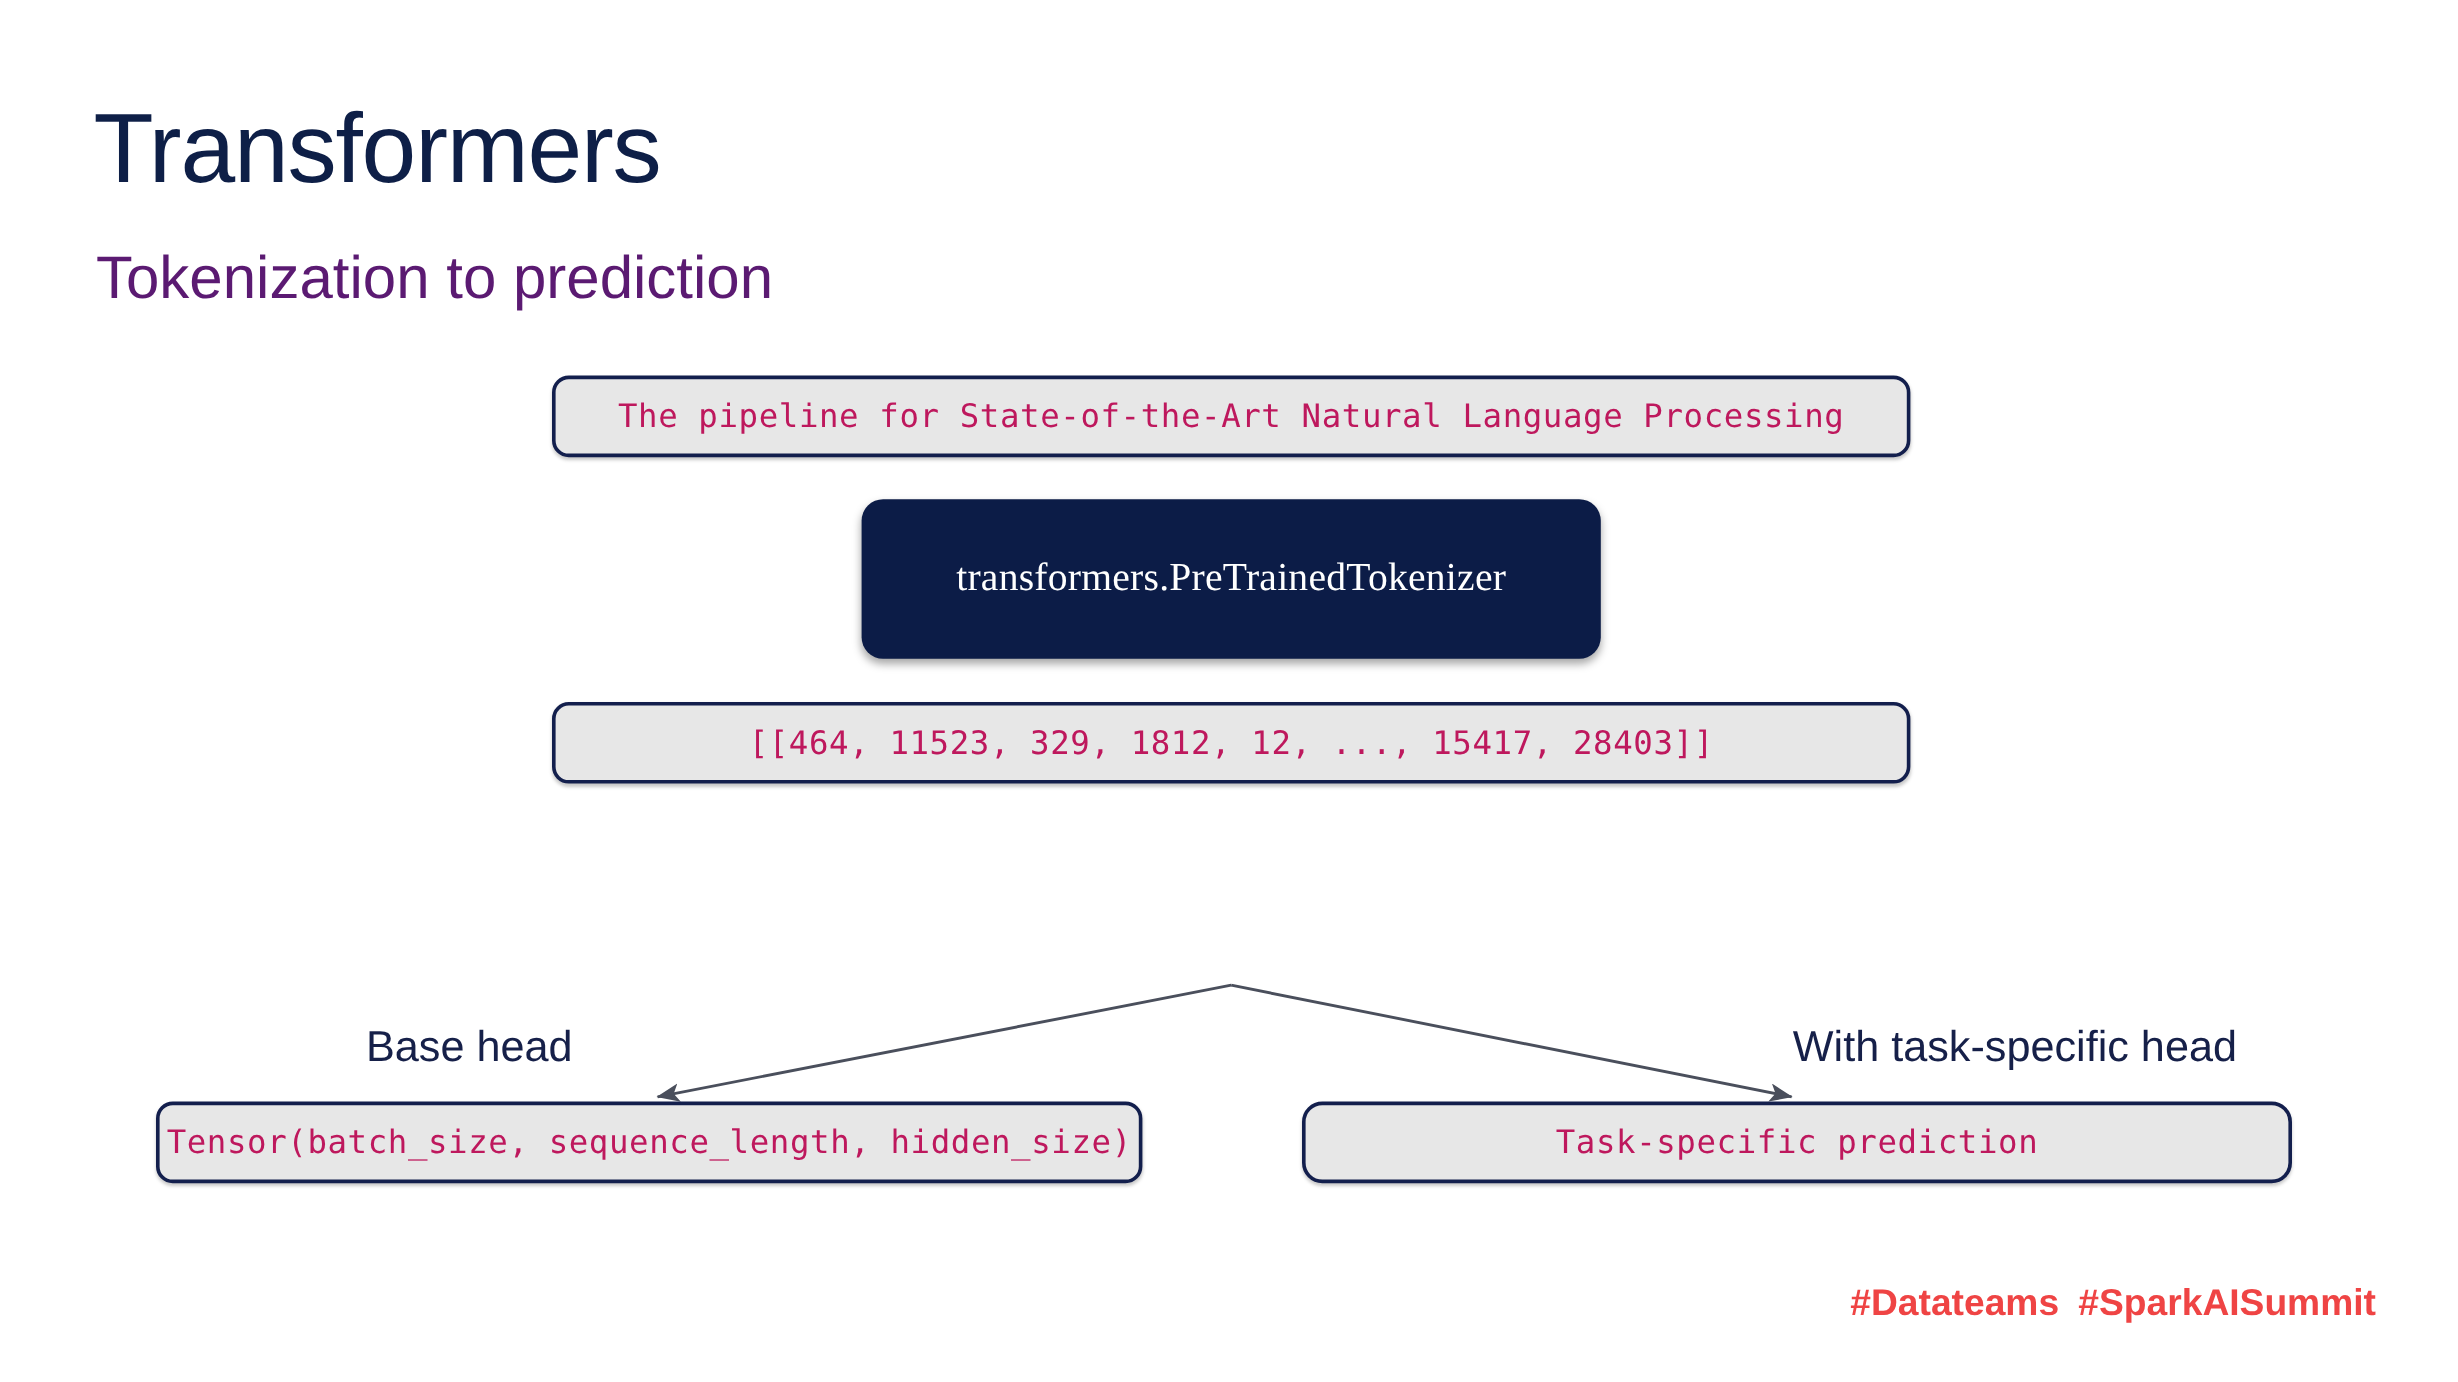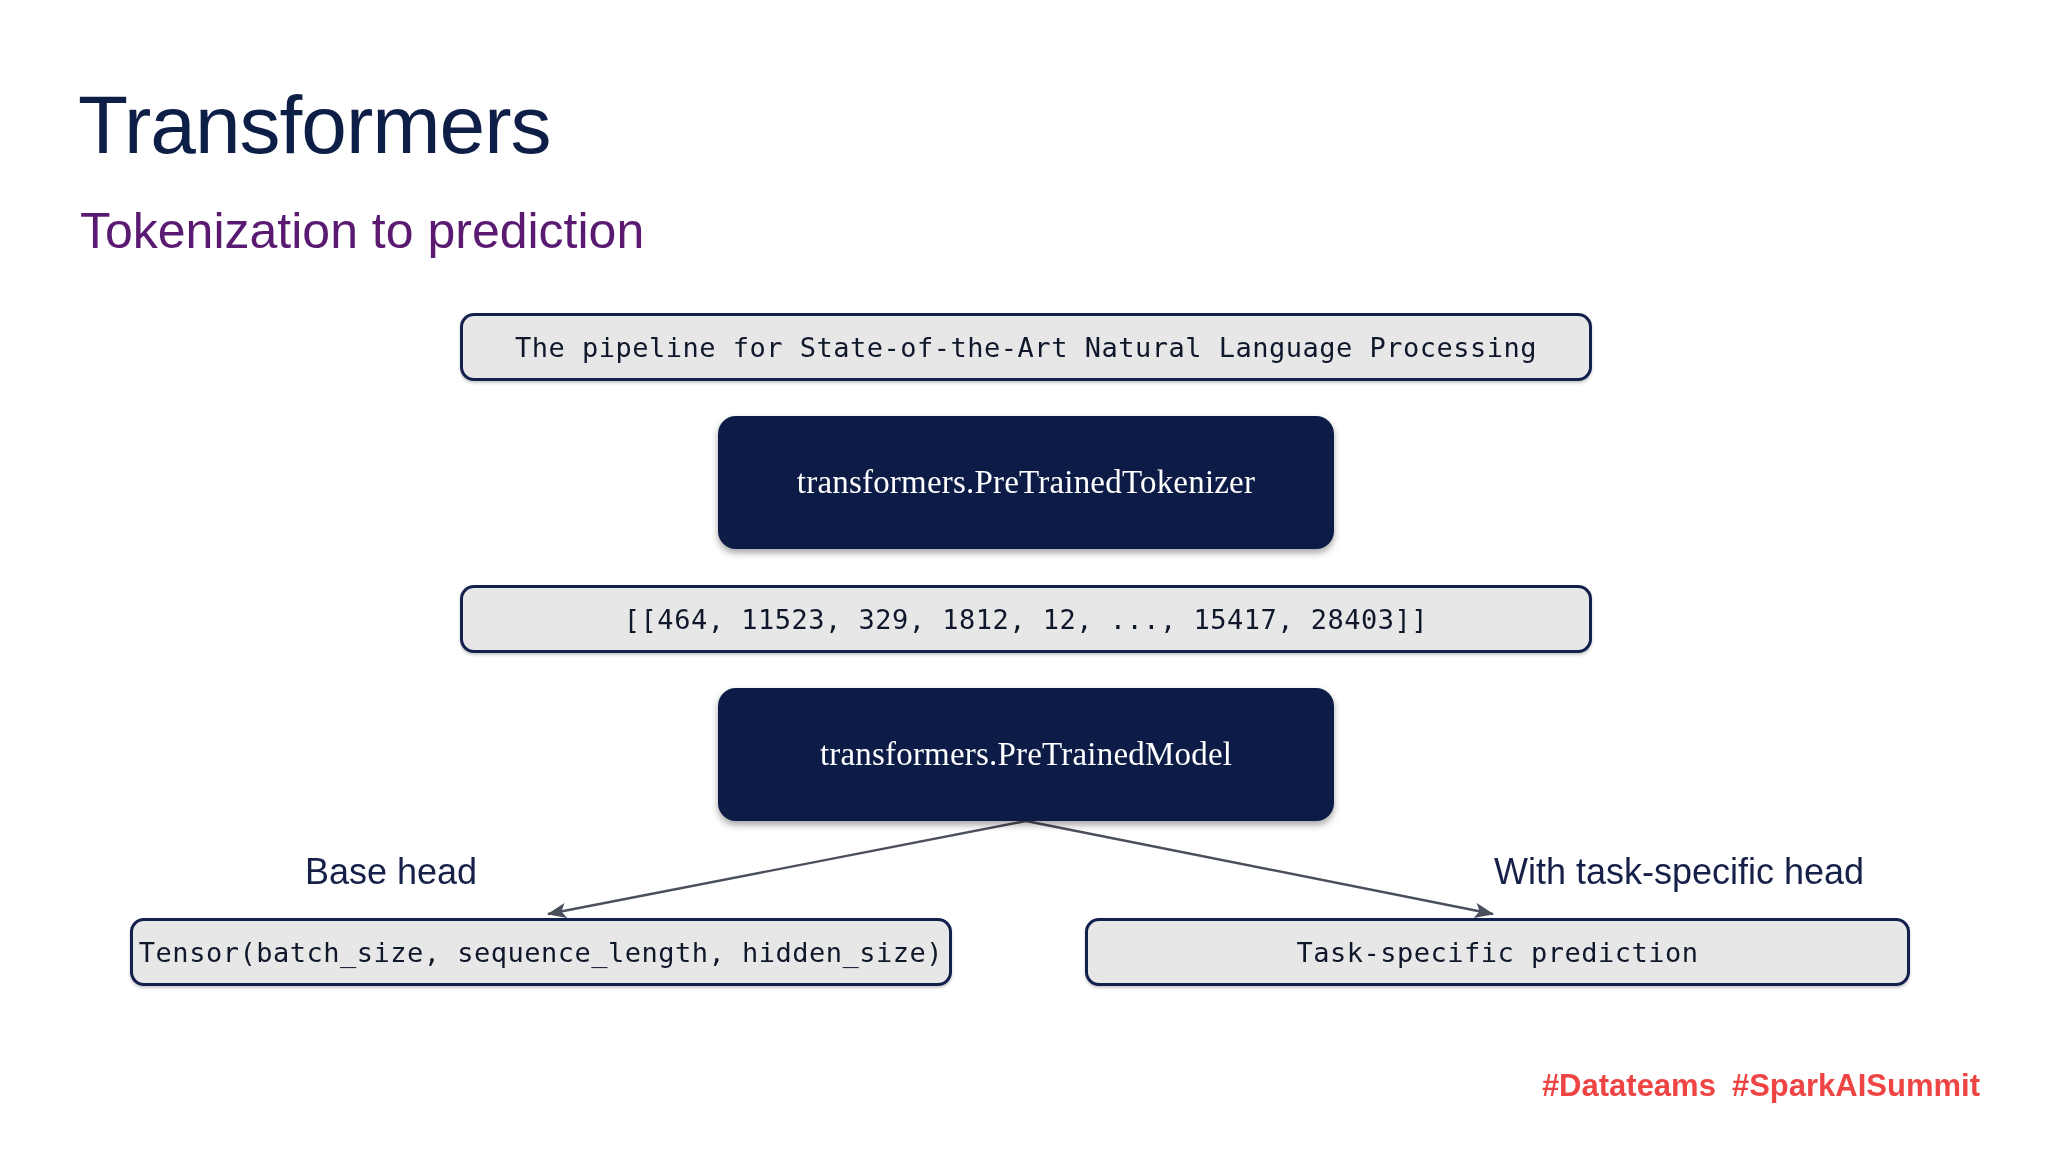--- a/index.html
+++ b/index.html
@@ -64,21 +64,21 @@
     display: flex;
     align-items: center;
     justify-content: center;
     text-align: center;
   }
 
   .node-io {
     background: #e7e7e7;
     border: 3px solid #131f4d;
     border-radius: 14px;
-    color: #0f172a;
+    color: #be185d;
     font-family: "DejaVu Sans Mono", "Liberation Mono", monospace;
     font-size: 27px;
     letter-spacing: 0.5px;
     box-shadow: 0 2px 3px rgba(0,0,0,0.22);
   }
 
   .node-module {
     background: #0c1c47;
     border: none;
     border-radius: 18px;
@@ -89,21 +89,21 @@
     letter-spacing: 0.2px;
     box-shadow: 0 4px 7px rgba(0,0,0,0.35);
   }
 
   
   #node-input      { left: 460px;  top: 313px; width: 1132px; height: 68px; }
   #node-tokenizer  { left: 718px;  top: 416px; width: 616px;  height: 133px; }
   #node-tokens     { left: 460px;  top: 585px; width: 1132px; height: 68px; }
   #node-model      { left: 718px;  top: 688px; width: 616px;  height: 133px; }
   #node-tensor     { left: 130px;  top: 918px; width: 822px;  height: 68px; }
-  #node-prediction { left: 1085px; top: 918px; width: 825px;  height: 68px; }
+  #node-prediction { left: 1085px; top: 918px; width: 825px;  height: 68px; border-radius: 17px; }
 
   .branch-label {
     position: absolute;
     font-size: 36px;
     font-weight: 400;
     color: #162049;
     line-height: 1;
     white-space: nowrap;
   }
   #label-base-model { left: 305px;  top: 854px; }
@@ -159,21 +159,20 @@
       <line x1="1026" y1="821" x2="548" y2="914" stroke="#4a4f5c" stroke-width="2.4" marker-end="url(#arrowhead)"></line>
       <line x1="1026" y1="821" x2="1493" y2="914" stroke="#4a4f5c" stroke-width="2.4" marker-end="url(#arrowhead)"></line>
     </svg>
 
     <div class="node node-io" id="node-input">The pipeline for State-of-the-Art Natural Language Processing</div>
 
     <div class="node node-module" id="node-tokenizer">transformers.PreTrainedTokenizer</div>
 
     <div class="node node-io" id="node-tokens">[[464, 11523, 329, 1812, 12, ..., 15417, 28403]]</div>
 
-    <div class="node node-module" id="node-model">transformers.PreTrainedModel</div>
 
     <div class="node node-io" id="node-tensor">Tensor(batch_size, sequence_length, hidden_size)</div>
 
     <div class="node node-io" id="node-prediction">Task-specific prediction</div>
 
     <div class="branch-label" id="label-base-model">Base head</div>
     <div class="branch-label" id="label-task-head">With task-specific head</div>
   </div>
 
 

